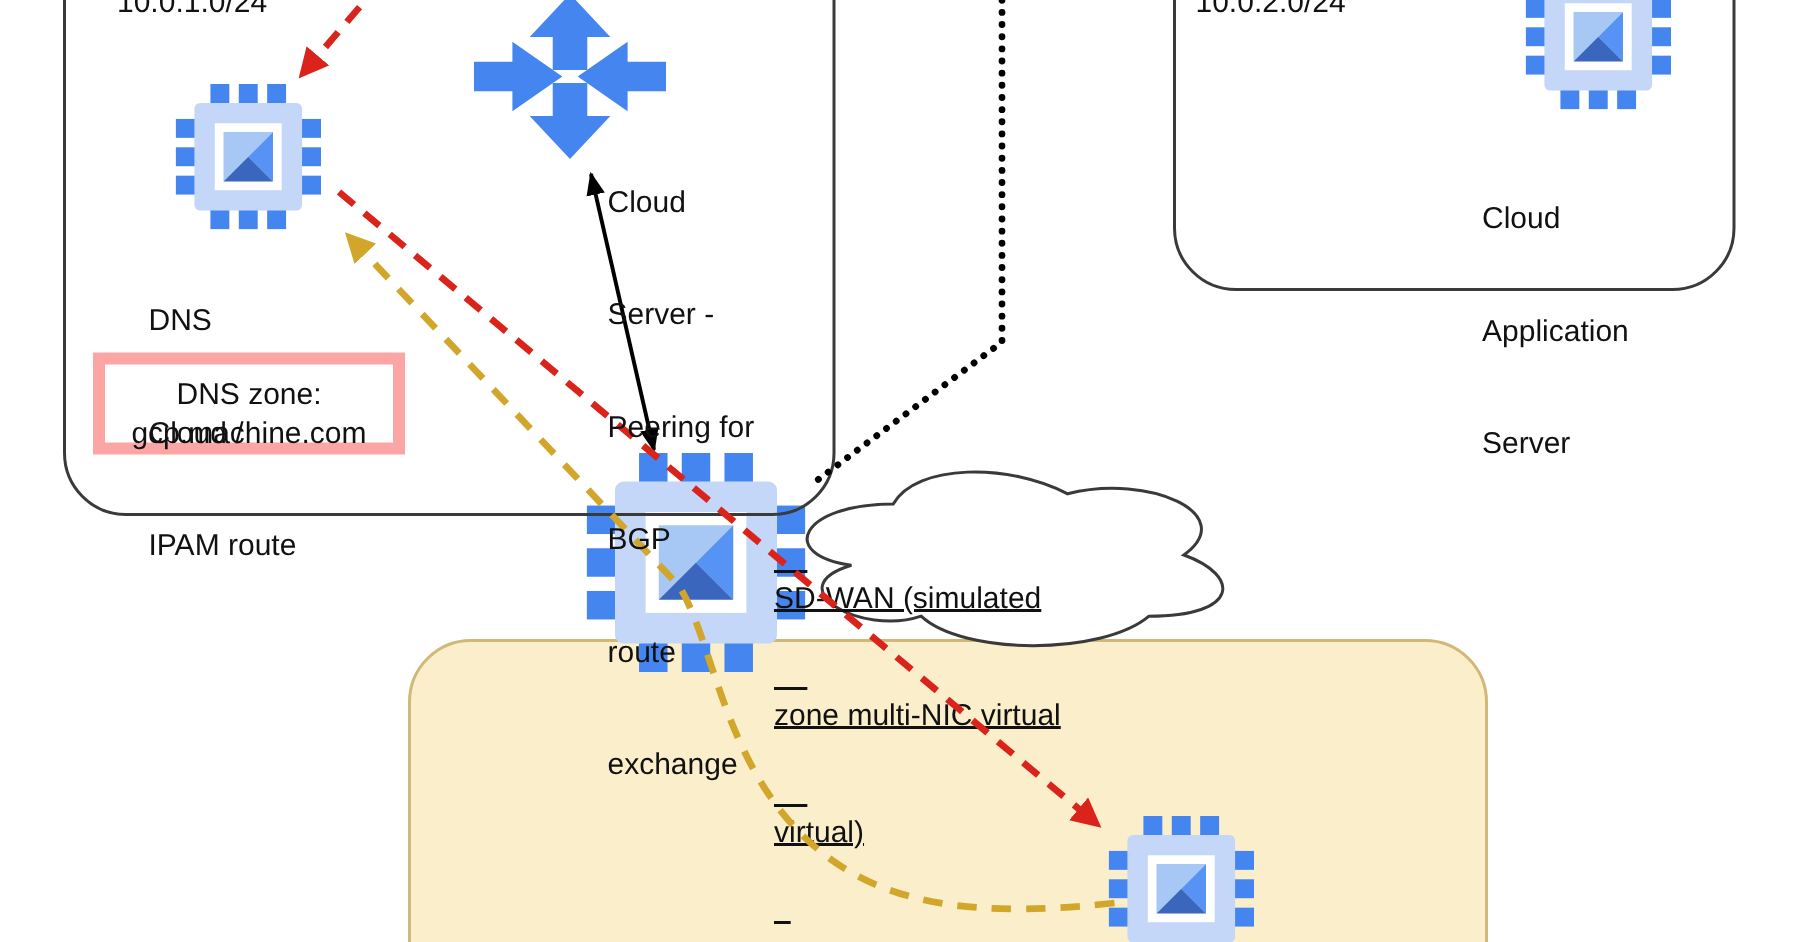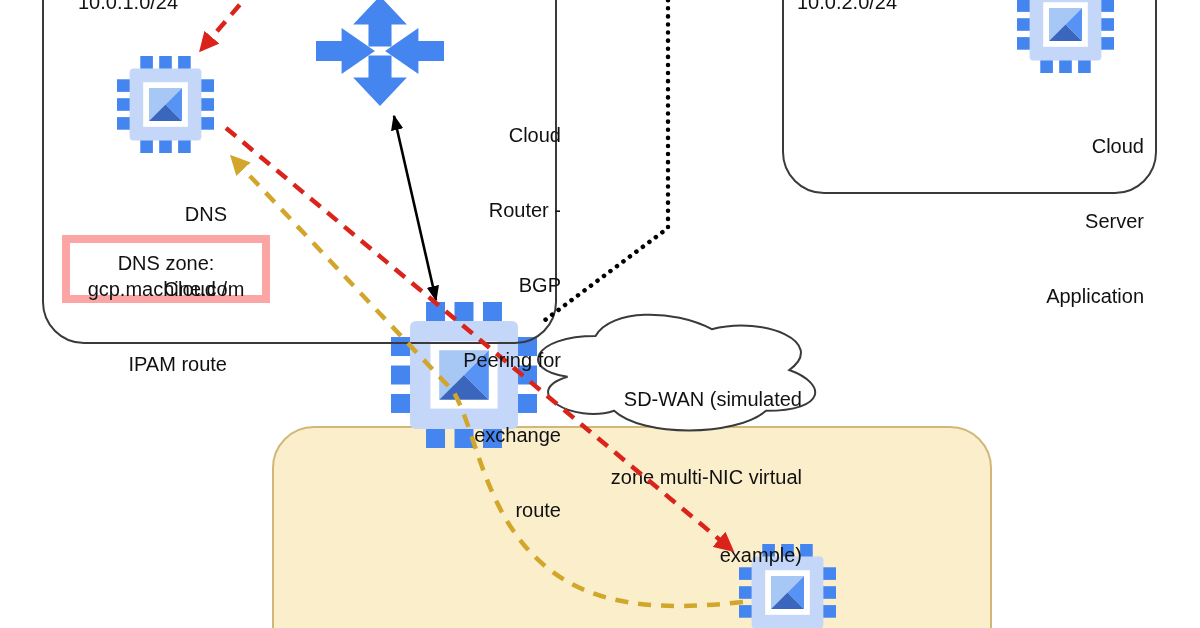--- a/index.html
+++ b/index.html
@@ -3,21 +3,21 @@
 <meta charset="utf-8">
 <style>
   html,body{margin:0;padding:0;background:#fff;}
   #canvas{
     position:relative;width:1200px;height:628px;overflow:hidden;background:#ffffff;
     font-family:"Liberation Sans","DejaVu Sans",sans-serif;color:#111;
   }
   .abs{position:absolute;}
   .box{position:absolute;border:2.2px solid #3a3a3a;border-radius:42px;background:transparent;}
   .vpc-yellow{position:absolute;background:#fbeecb;border:2px solid #d2b878;border-radius:42px;}
-  .label{position:absolute;text-align:right;font-size:20px;line-height:25px;white-space:pre;}
+  .label{position:absolute;text-align:left;font-size:20px;line-height:25px;white-space:pre;}
   .label div{white-space:nowrap;}
   .subnet{position:absolute;font-size:20px;line-height:22px;white-space:nowrap;}
   .zonebox{position:absolute;background:#fff;border:8px solid #fca5a5;text-align:center;
            font-size:20px;line-height:26px;padding-top:7px;box-sizing:border-box;}
   svg{display:block;}
   .overlay{position:absolute;left:0;top:0;pointer-events:none;}
 </style>
 </head>
 <body>
 
@@ -92,24 +92,24 @@
   <div class="zonebox" style="left:62px;top:235px;width:208px;height:68px;">
     <div>DNS zone:</div>
     <div>gcp.machine.com</div>
   </div>
 
   <div class="abs" style="left:518px;top:302px;width:312px;height:138px;">
     <svg width="312" height="138">
       <path d="M77.5,34 C15.5,34 0,68 49.6,74.8 C0,89.8 55.8,122.4 96.1,108.8 C124,135 217,135 248,108.8 C309,108.8 309,81.6 271.25,68 C309,40.8 248,13.6 193.75,27.2 C155,6.8 93,6.8 77.5,34 Z" fill="#ffffff" stroke="#3a3a3a" stroke-width="2"></path>
     </svg>
   </div>
-  <div class="label" style="left:540px;top:334px;width:262px;line-height:26px;">
+  <div class="label" style="left:516px;top:334px;width:262px;line-height:26px;text-decoration:underline;">
     <div>SD-WAN (simulated</div>
     <div>zone multi-NIC virtual</div>
-    <div>example)</div>
+    <div>virtual)</div>
   </div>
 
   <svg class="overlay" width="1200" height="628">
     <defs>
       <marker id="mRed" viewBox="0 0 10 10" refX="8.5" refY="5" markerWidth="4.4" markerHeight="4.4" orient="auto-start-reverse">
         <path d="M0,0 L10,5 L0,10 Z" fill="#da241b"></path>
       </marker>
       <marker id="mGold" viewBox="0 0 10 10" refX="8.5" refY="5" markerWidth="4.4" markerHeight="4.4" orient="auto-start-reverse">
         <path d="M0,0 L10,5 L0,10 Z" fill="#d1a62a"></path>
       </marker>
@@ -126,37 +126,37 @@
 
     <line x1="226" y1="128" x2="732" y2="550" stroke="#da241b" stroke-width="4.5" stroke-dasharray="13 9" marker-end="url(#mRed)"></line>
 
     <path d="M743,602 C660,611 594,607 545,566 C483,514 477,431 453,391 L232,157" fill="none" stroke="#d1a62a" stroke-width="4.5" stroke-dasharray="13 10" marker-end="url(#mGold)"></path>
   </svg>
 
   <div class="subnet" style="left:78px;top:-9px;">10.0.1.0/24</div>
 
   <div class="subnet" style="left:797px;top:-9px;">10.0.2.0/24</div>
 
-  <div class="label" style="left:72px;top:152px;width:155px;">
+  <div class="label" style="left:99px;top:152px;width:155px;">
     <div>DNS</div>
     <div>Cloud /</div>
     <div>IPAM route</div>
   </div>
 
   <div class="label" style="left:405px;top:73px;width:156px;">
     <div>Cloud</div>
-    <div>Router -</div>
+    <div>Server -</div>
+    <div>Peering for</div>
     <div>BGP</div>
-    <div>Peering for</div>
+    <div>route</div>
     <div>exchange</div>
-    <div>route</div>
   </div>
 
   <div class="label" style="left:988px;top:84px;width:156px;">
     <div>Cloud</div>
+    <div>Application</div>
     <div>Server</div>
-    <div>Application</div>
   </div>
 
   <div class="label" style="left:800px;top:450px;width:202px;line-height:26px;">
   </div>
 
 </div>
 
 </body></html>

